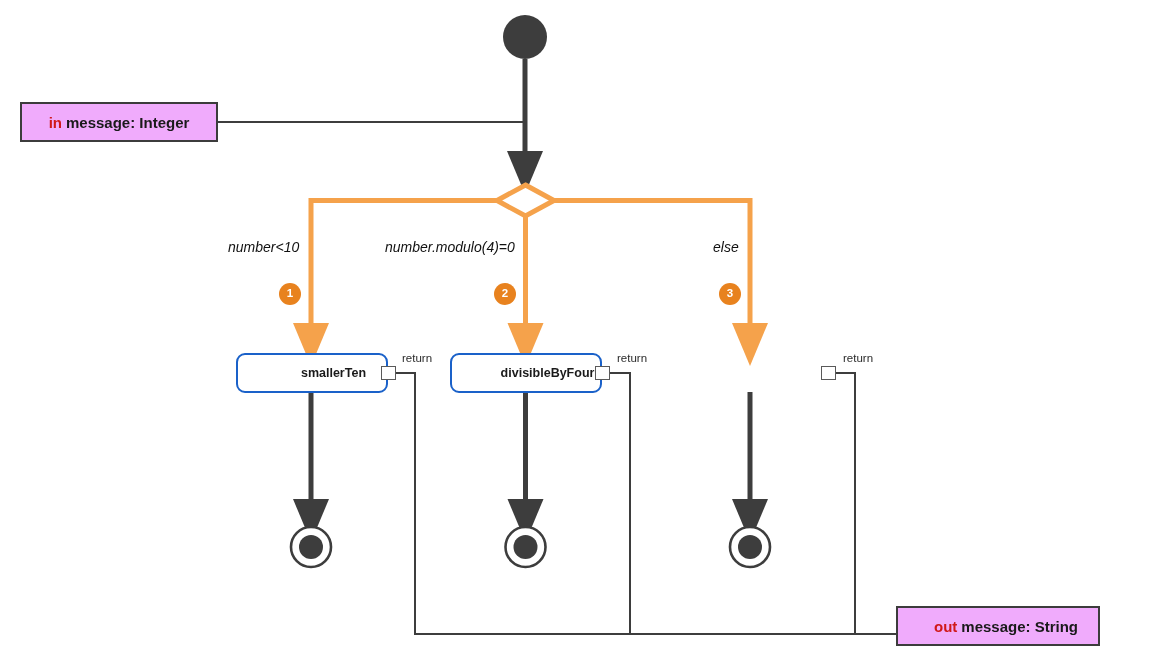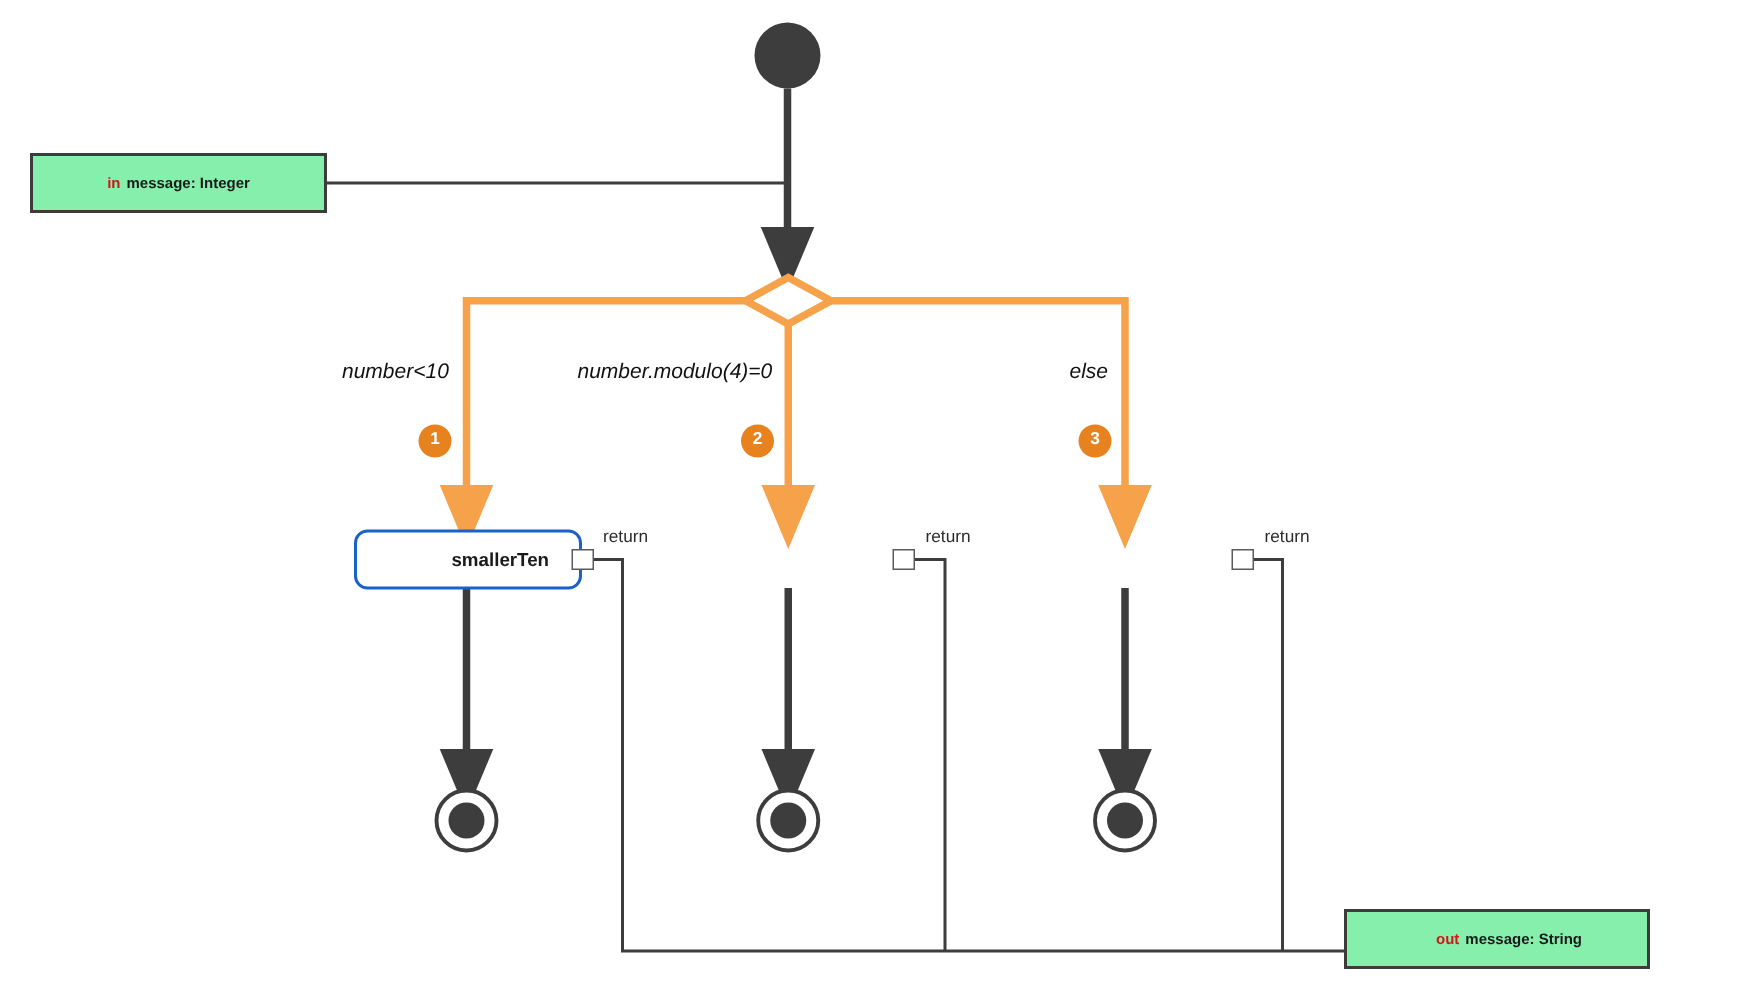--- a/index.html
+++ b/index.html
@@ -21,25 +21,25 @@
     position: absolute;
     left: 0;
     top: 0;
     width: 1170px;
     height: 666px;
   }
   .param-box {
     position: absolute;
     box-sizing: border-box;
     border: 2px solid #3c3c3c;
-    background: #86efac;
+    background: #f0abfc;
     display: flex;
     align-items: center;
     justify-content: center;
-    font-size: 10px;
+    font-size: 15px;
     font-weight: bold;
     color: #1a1a1a;
     white-space: nowrap;
   }
   .param-dir {
     color: #d01818;
     font-weight: bold;
     margin-right: 4px;
   }
   .action-node {
@@ -165,19 +165,22 @@
   <div class="badge" style="left:279px; top:283px;">1</div>
   <div class="badge" style="left:494px; top:283px;">2</div>
   <div class="badge" style="left:719px; top:283px;">3</div>
 
   <div class="action-node" style="left:236px; top:353px; width:152px; height:40px;">
     <span>smallerTen</span>
   </div>
   <div class="pin" style="left:381px; top:366px;"></div>
   <div class="pin-label" style="left:402px; top:352px;">return</div>
 
+  <div class="action-node" style="left:450px; top:353px; width:152px; height:40px;">
+    <span>divisibleByFour</span>
+  </div>
   <div class="pin" style="left:595px; top:366px;"></div>
   <div class="pin-label" style="left:617px; top:352px;">return</div>
 
   <div class="pin" style="left:821px; top:366px;"></div>
   <div class="pin-label" style="left:843px; top:352px;">return</div>
 
 </div>
 
 </body></html>

